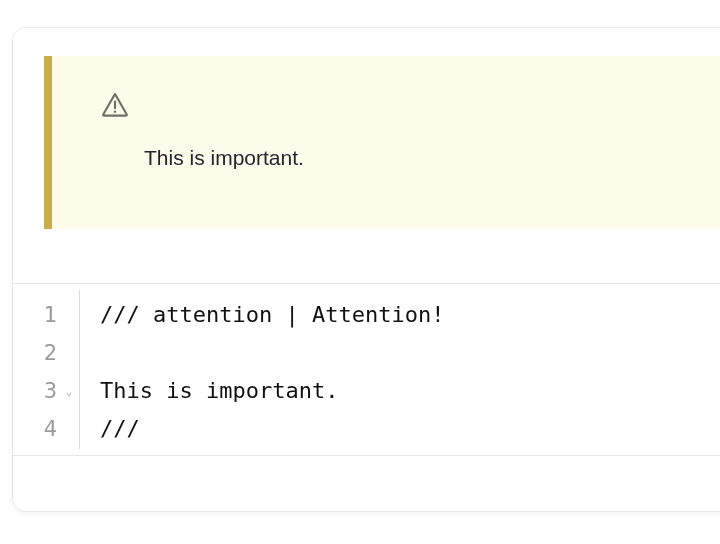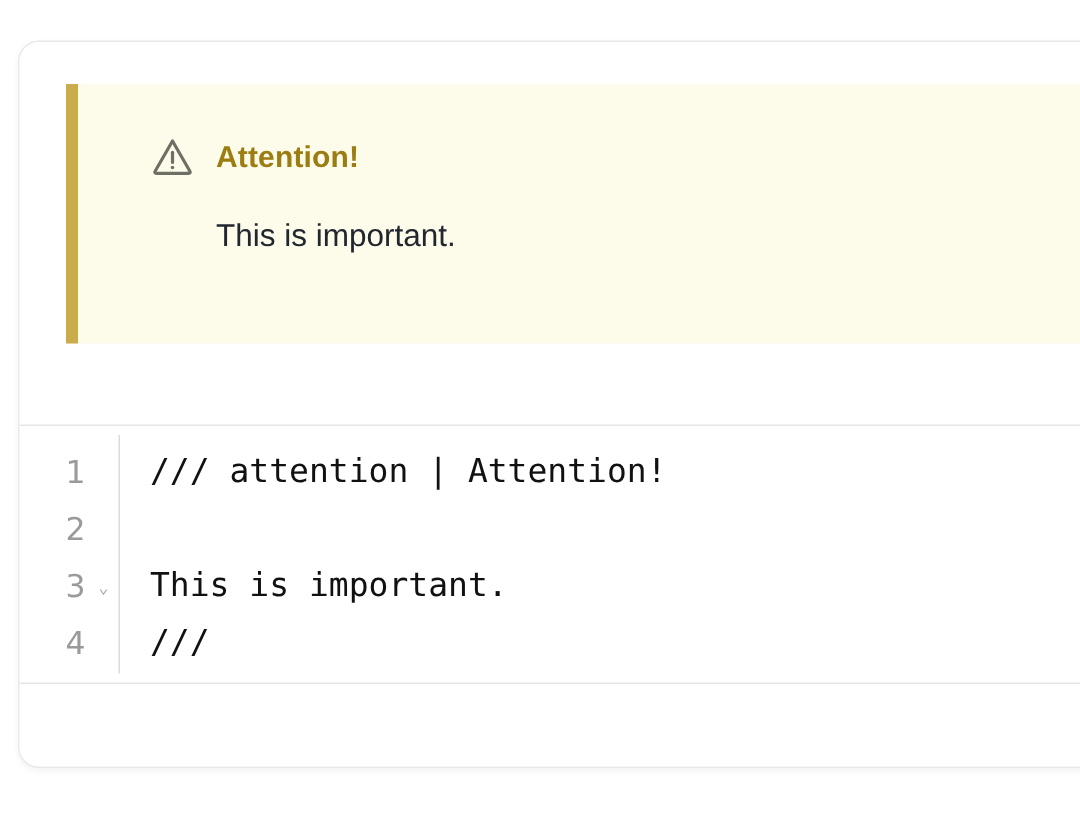--- a/index.html
+++ b/index.html
@@ -157,21 +157,20 @@
   <div class="preview-pane">
     <div class="admonition">
       <div class="admonition-bar"></div>
       <div class="admonition-body">
         <div class="admonition-title-row">
           <svg class="warn-icon" viewBox="0 0 24 24" aria-hidden="true">
             <path d="M12 3.2 L21.2 19.2 Q21.9 20.5 20.5 20.5 L3.5 20.5 Q2.1 20.5 2.8 19.2 Z" fill="none" stroke="#6f6f66" stroke-width="1.7" stroke-linejoin="round"></path>
             <line x1="12" y1="9.2" x2="12" y2="14.6" stroke="#6f6f66" stroke-width="1.7" stroke-linecap="round"></line>
             <circle cx="12" cy="17.3" r="0.95" fill="#6f6f66"></circle>
           </svg>
-          <span class="admonition-title">Attention!</span>
         </div>
         <div class="admonition-text">This is important.</div>
       </div>
     </div>
   </div>
 
   <div class="editor-pane">
     <div class="gutter-divider"></div>
     <div class="editor-rows">
 

